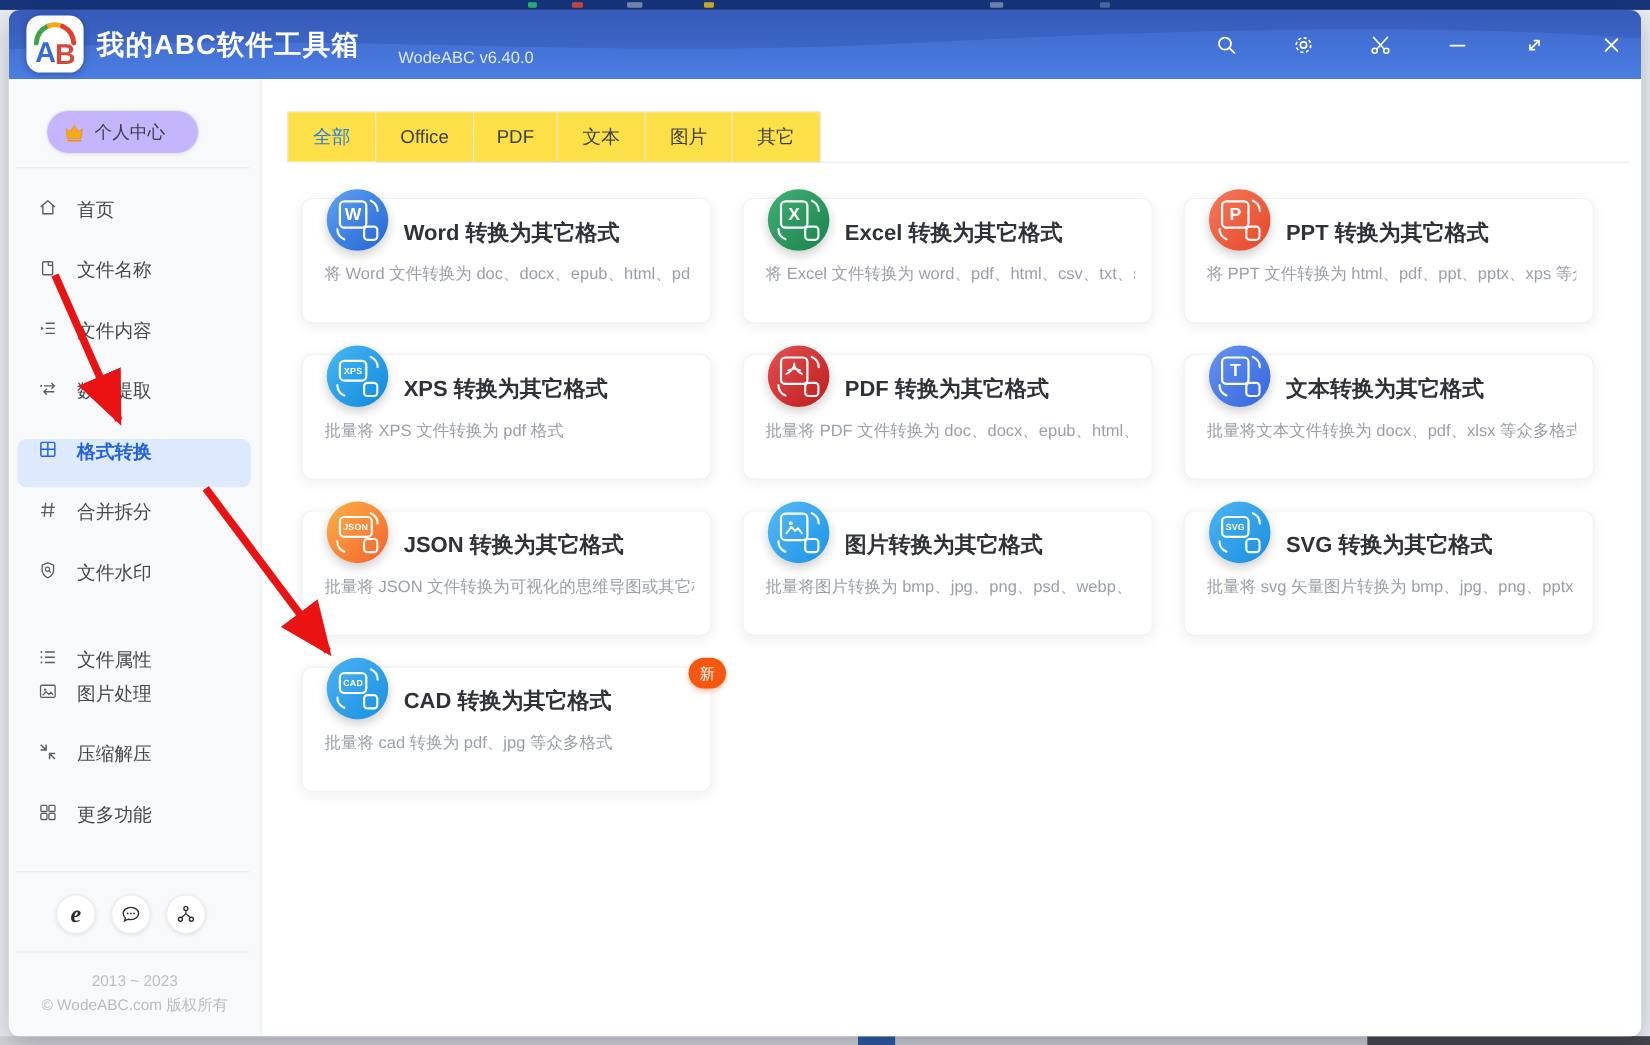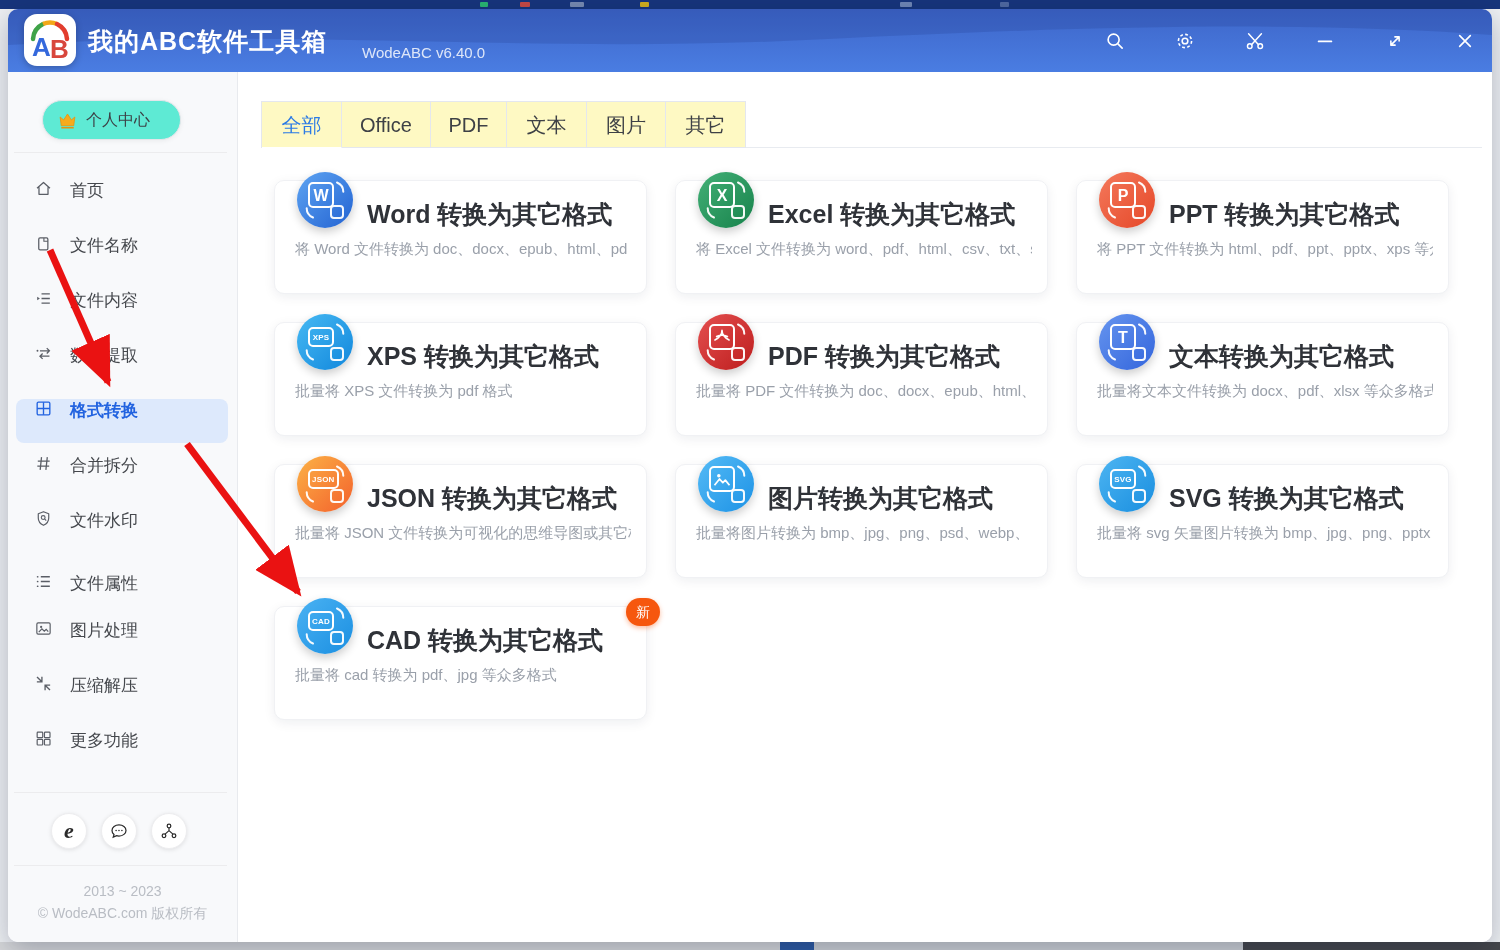--- a/index.html
+++ b/index.html
@@ -27,55 +27,55 @@
   .app-version{position:absolute;left:354px;top:12px;line-height:64px;color:rgba(255,255,255,.82);font-size:15px;white-space:nowrap}
   .tb-icons{position:absolute;right:16px;top:0;height:63px;display:flex;align-items:center;gap:48px}
   .tb-icon{width:22px;height:22px;color:#fff;cursor:pointer}
   .tb-icon svg{width:100%;height:100%}
   
   .winbody{display:flex;height:870px}
   .sidebar{position:relative;width:230px;background:#f8f9fb;border-right:1px solid #e8eaee;box-sizing:border-box}
   .main{position:relative;flex:1;background:#fff}
   
   .account-pill{position:absolute;left:34px;top:28px;width:137px;height:38px;border:1px solid #e4e6ea;border-radius:20px;
-    background:#5eead4;display:flex;align-items:center;box-shadow:0 1px 5px rgba(0,0,0,.06);cursor:pointer}
+    background:#c4b5fd;display:flex;align-items:center;box-shadow:0 1px 5px rgba(0,0,0,.06);cursor:pointer}
   .crown{width:23px;height:23px;margin:0 7px 0 13px}
   .account-label{font-size:16px;color:#3c3f44}
   .sb-divider{position:absolute;left:6px;right:10px;height:1px;background:#ececee}
   .sb-item{position:absolute;left:8px;width:212px;height:44px;border-radius:8px;display:flex;color:#45484d;cursor:pointer}
   .sb-icon{width:19px;height:19px;margin-left:18px;color:#5a5e66;flex:none}
   .sb-icon svg{width:100%;height:100%}
   .sb-label{margin-left:17px;font-size:17px;white-space:nowrap}
   .sb-item.active{background:#dde9fc}
   .sb-item.active .sb-icon{color:#2263e0}
   .sb-item.active .sb-label{color:#2263e0;font-weight:bold}
   .sb-circle{position:absolute;width:34px;height:34px;border-radius:50%;background:#fff;border:1px solid #ededef;
     box-shadow:0 1px 4px rgba(0,0,0,.10);display:flex;align-items:center;justify-content:center;color:#2b2b2b;cursor:pointer}
   .sb-circle svg{width:20px;height:20px}
   .ie-e{font-family:"Liberation Serif","DejaVu Serif",serif;font-style:italic;font-weight:bold;font-size:22px;line-height:1}
   .sb-copy{position:absolute;left:0;width:229px;text-align:center;color:#b9bdc4;font-size:14px;white-space:nowrap}
   
   .tabs{position:absolute;left:23px;top:29px;display:flex;border-top:1px solid #e4e7ee;border-left:1px solid #e4e7ee;background:#fff;z-index:3}
-  .tab{height:46px;line-height:46px;text-align:center;font-size:20px;color:#3e4146;
-    border-right:1px solid #e4e7ee;border-bottom:1px solid #e4e7ee;cursor:pointer;background:#fef9c3;box-sizing:border-box}
+  .tab{height:46px;line-height:46px;text-align:center;font-size:17px;color:#3e4146;
+    border-right:1px solid #e4e7ee;border-bottom:1px solid #e4e7ee;cursor:pointer;background:#fde047;box-sizing:border-box}
   .tab.active{color:#2c7be5;border-bottom:1px solid #fff}
   .tab-underline{position:absolute;left:23px;right:10px;top:75px;height:1px;background:#e8ebf0;z-index:1}
   
   .cards{position:absolute;left:36px;top:108px;display:grid;grid-template-columns:repeat(3,373px);gap:28px;z-index:2}
   .card{position:relative;width:373px;height:114px;background:#fff;border-radius:10px;border:1px solid #f0f1f4;
     box-shadow:0 3px 12px rgba(15,30,60,.07);box-sizing:border-box;cursor:pointer}
   .icon-circle{position:absolute;left:22px;top:-9px;width:56px;height:56px;border-radius:50%;box-shadow:0 4px 10px rgba(0,0,0,.20)}
   .fmt-box{position:absolute;left:11px;top:10px;min-width:26px;height:26px;border:2px solid #fff;border-radius:5px;
     color:#fff;font-weight:bold;font-size:16px;line-height:23px;text-align:center;box-sizing:border-box}
   .fmt-box.small{font-size:8px;height:20px;line-height:17px;top:13px;padding:0 2px;letter-spacing:.2px}
   .fmt-box.glyph{padding:0}
   .fmt-box.glyph svg{width:20px;height:20px;margin:1px}
   .fmt-box2{position:absolute;right:9px;bottom:9px;width:14px;height:14px;border:2px solid rgba(255,255,255,.95);border-radius:4px;box-sizing:border-box}
   .conv-arrows{position:absolute;inset:0;width:100%;height:100%}
-  .card-title{position:absolute;left:92px;top:17px;font-size:25px;font-weight:bold;color:#2f3238;white-space:nowrap}
+  .card-title{position:absolute;left:92px;top:17px;font-size:20px;font-weight:bold;color:#2f3238;white-space:nowrap}
   .card-desc{position:absolute;left:20px;top:59px;width:336px;font-size:15px;color:#9aa0aa;white-space:nowrap;overflow:hidden}
   .badge{position:absolute;right:-14px;top:-9px;min-width:34px;height:28px;border-radius:14px;background:#f6570e;
     color:#fff;font-size:14px;text-align:center;line-height:28px;box-shadow:0 2px 5px rgba(246,87,14,.4)}
   
   .annot{position:absolute;left:0;top:0;width:1500px;height:950px;pointer-events:none;z-index:60}
 </style>
 </head>
 <body>
 
 <div class="desktop-top">
@@ -217,21 +217,21 @@
           <div class="sb-item " style="top:437px">
        <span class="sb-icon">
               <svg viewBox="0 0 24 24">
                 <path d="M12 3.4 18.6 6v5.4c0 4.3-2.8 7.5-6.6 9.2-3.8-1.7-6.6-4.9-6.6-9.2V6Z" fill="none" stroke="currentColor" stroke-width="1.5" stroke-linejoin="round"></path>
                 <circle cx="11.6" cy="10.8" r="2.4" fill="none" stroke="currentColor" stroke-width="1.4"></circle>
                 <path d="m13.4 12.6 2 2" fill="none" stroke="currentColor" stroke-width="1.4"></path>
               </svg>
             </span>
        <span class="sb-label">文件水印</span>
      </div>
-          <div class="sb-item " style="top:500px">
+          <div class="sb-item " style="top:516px">
        <span class="sb-icon">
               <svg viewBox="0 0 24 24">
                 <path d="M8.6 6h11.4M8.6 12h11.4M8.6 18h11.4" fill="none" stroke="currentColor" stroke-width="1.6"></path>
                 <circle cx="4.6" cy="6" r="1.1" fill="currentColor"></circle>
                 <circle cx="4.6" cy="12" r="1.1" fill="currentColor"></circle>
                 <circle cx="4.6" cy="18" r="1.1" fill="currentColor"></circle>
               </svg>
             </span>
        <span class="sb-label">文件属性</span>
      </div>

